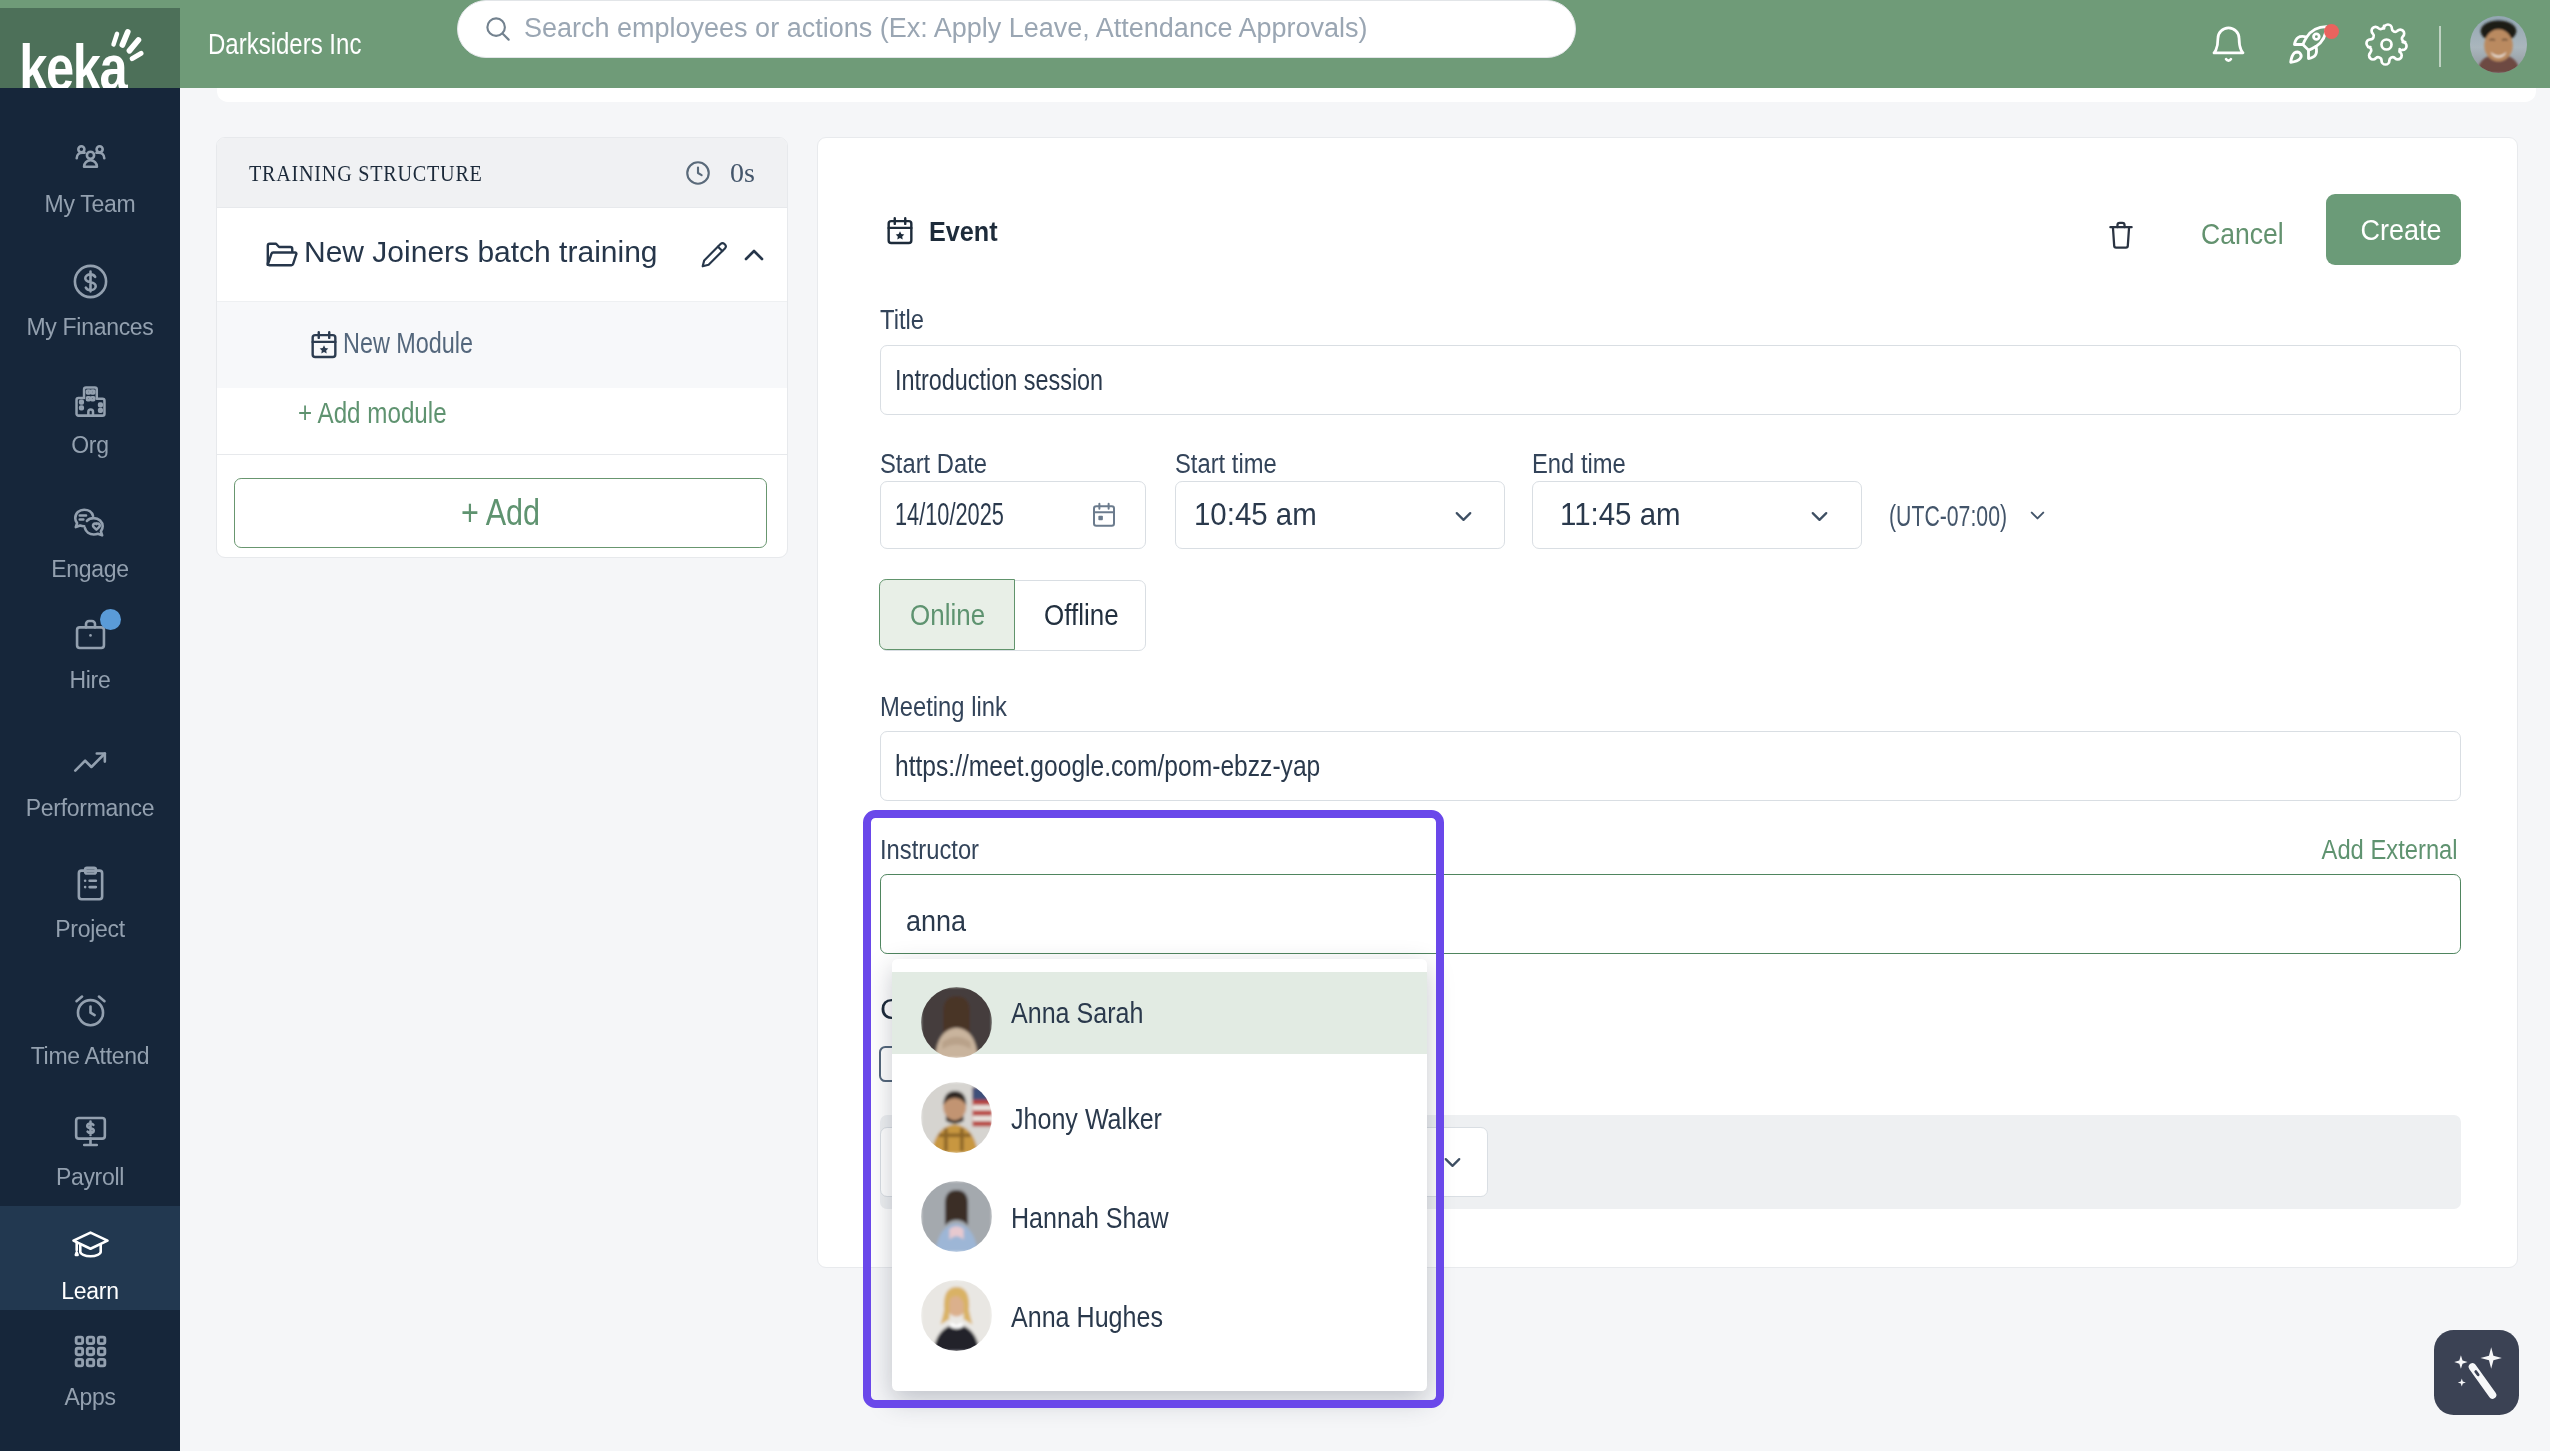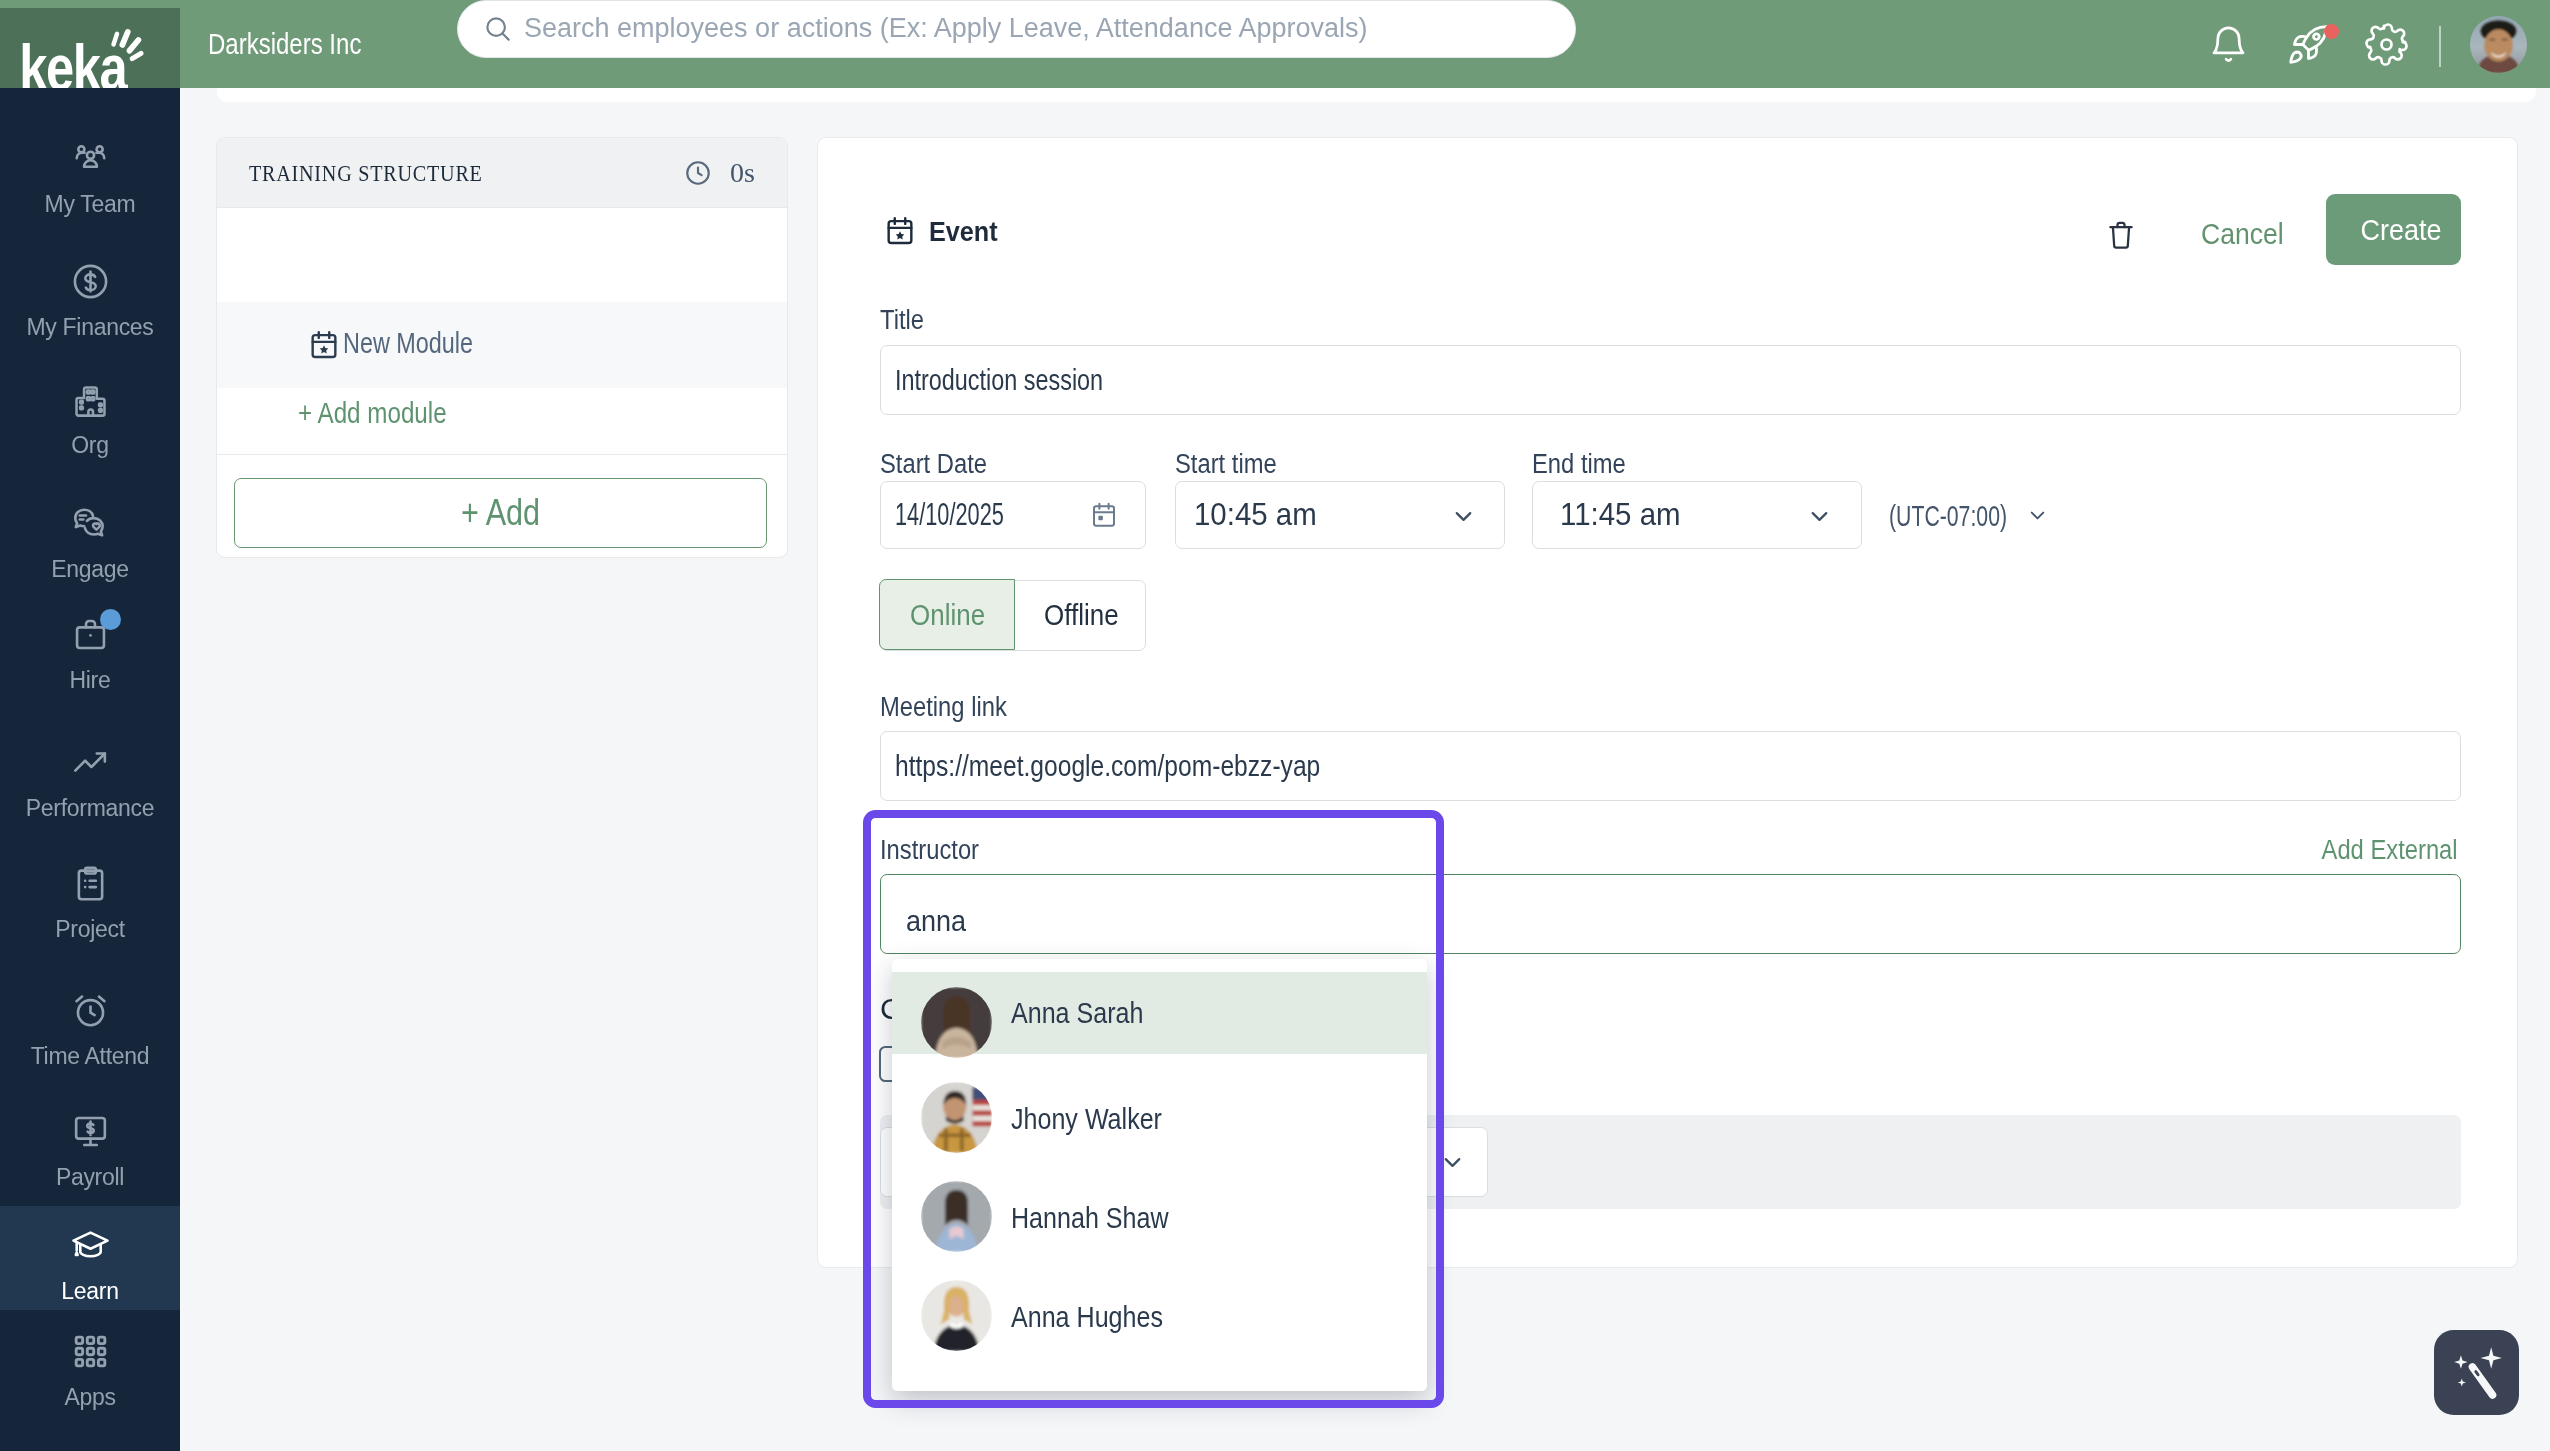--- a/index.html
+++ b/index.html
@@ -245,20 +245,34 @@
 <div class="strip"></div>
 <div class="lpanel">
   <div class="lpanel-h">
     <div class="lp-title">TRAINING STRUCTURE</div>
     <svg width="30" height="30" viewBox="0 0 24 24" fill="none" stroke="#5a6a7a" stroke-width="1.7" stroke-linecap="round" stroke-linejoin="round" style="position:absolute;left:466px;top:19.7px">
         <circle cx="12" cy="12" r="8.6"></circle>
         <path d="M12 7.6V12l2.9 1.7"></path>
       </svg>
     <div class="zero">0s</div>
   </div>
+  <div class="row1">
+    <svg width="36" height="36" viewBox="0 0 24 24" fill="none" stroke="#26364a" stroke-width="1.6" stroke-linecap="round" stroke-linejoin="round" style="position:absolute;left:46px;top:29px">
+        <path d="M3.2 18.5V5.8a1.3 1.3 0 0 1 1.3-1.3h4.2l2 2.2h7.5a1.3 1.3 0 0 1 1.3 1.3v1.5"></path>
+        <path d="M3.2 18.5l2.4-7.3a1.3 1.3 0 0 1 1.2-.9h14.5a.9.9 0 0 1 .9 1.2l-2.1 6.4a1.3 1.3 0 0 1-1.2.9H4.5a1.3 1.3 0 0 1-1.3-1.3z"></path>
+      </svg>
+    <div style="position:absolute;left:87px;top:27px;font-size:30px;color:#26364a">New Joiners batch training</div>
+    <svg width="34" height="34" viewBox="0 0 24 24" fill="none" stroke="#26364a" stroke-width="1.5" stroke-linecap="round" stroke-linejoin="round" style="position:absolute;left:480px;top:29.5px">
+        <path d="M4 20l1.1-4.2L16.6 4.3a2 2 0 0 1 2.8 0l.3.3a2 2 0 0 1 0 2.8L8.2 18.9 4 20z"></path>
+        <path d="M14.8 6.1l3.1 3.1"></path>
+      </svg>
+    <svg width="32" height="32" viewBox="0 0 24 24" fill="none" stroke="#26364a" stroke-width="2" stroke-linecap="round" stroke-linejoin="round" style="position:absolute;left:521px;top:31px">
+        <path d="M6 15l6-6 6 6"></path>
+      </svg>
+  </div>
   <div class="row2">
     <svg width="34" height="34" viewBox="0 0 24 24" fill="none" stroke="#2c3c50" stroke-width="1.7" stroke-linecap="round" stroke-linejoin="round" style="position:absolute;left:90px;top:26px">
         <rect x="4" y="5" width="16" height="15.5" rx="1.8"></rect>
         <path d="M8.3 3v4M15.7 3v4M4 9.8h16"></path>
         <path d="M12 12.2l.95 1.9 2.1.3-1.5 1.5.35 2.1-1.9-1-1.9 1 .35-2.1-1.5-1.5 2.1-.3z" fill="#2c3c50" stroke="none"></path>
       </svg>
     <div style="position:absolute;left:126px;top:24px;font-size:30px;color:#54677c;transform:scaleX(0.78);transform-origin:left center">New Module</div>
   </div>
   <div class="row3">
     <div style="position:absolute;left:81px;top:8px;font-size:29.5px;color:#5f9370;transform:scaleX(0.82);transform-origin:left center">+ Add module</div>

